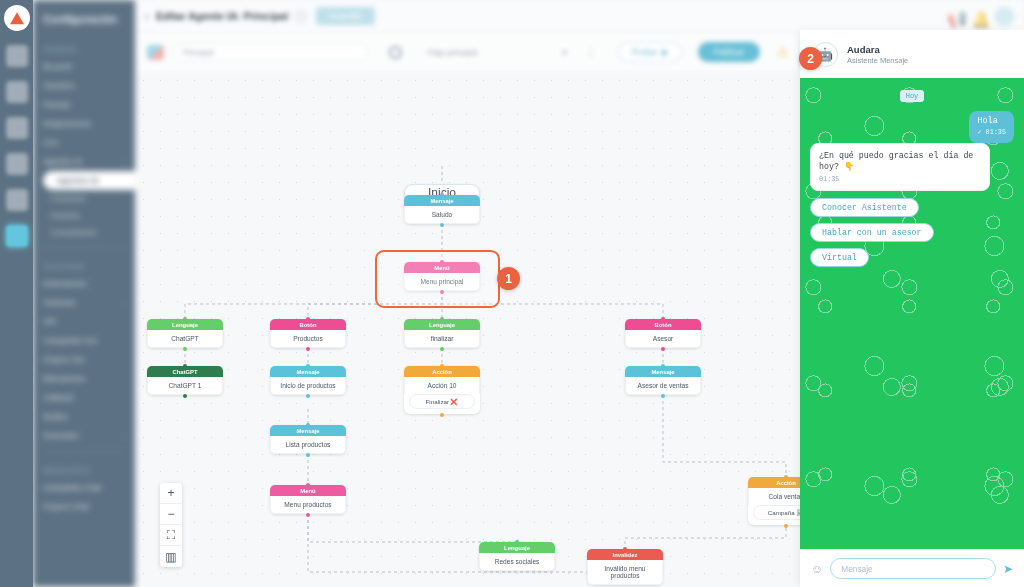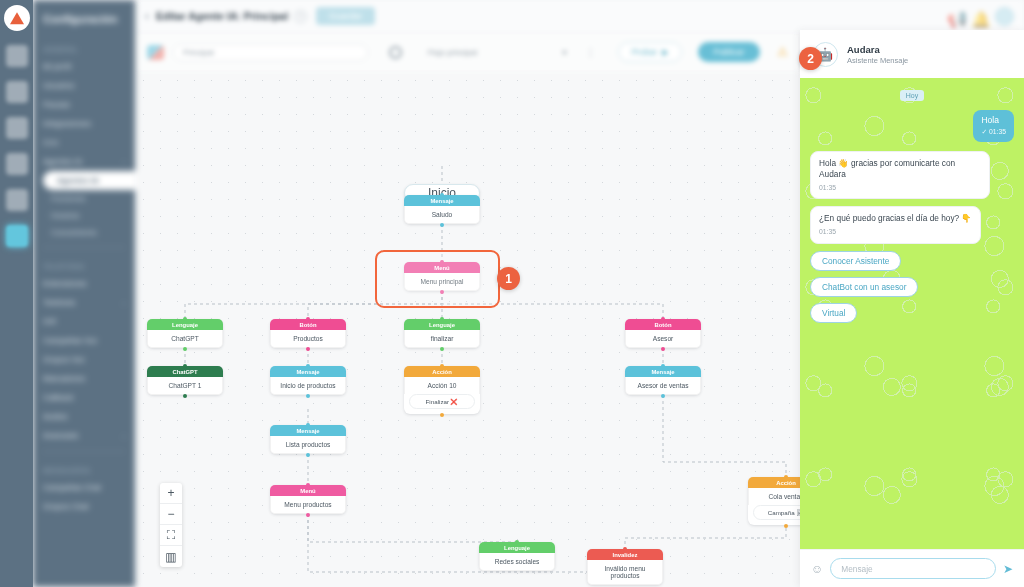--- a/index.html
+++ b/index.html
@@ -194,21 +194,21 @@
   .bot-av {
     width: 25px; height: 25px; border-radius: 50%; background: #fff;
     border: 1px solid #cfe7ef; display: flex; align-items: center;
     justify-content: center; font-size: 13px; color: #3d6f85; flex: none;
   }
   .bot-name { font-size: 9.5px; font-weight: 700; color: #2f3b45; }
   .bot-sub { font-size: 7.5px; color: #8b97a1; margin-top: 1px; }
 
   #chat-body {
     flex: 1; position: relative; overflow: hidden;
-    background: #bef264; padding: 8px 10px;
+    background: #22c55e; padding: 8px 10px; font-family: Liberation Mono, monospace;
   }
   #chat-pattern {
     position: absolute; inset: 0; opacity: .5;
     background-image:
       radial-gradient(circle at 14% 18%, transparent 7px, #e4eff4 7px, #e4eff4 8px, transparent 8px),
       radial-gradient(circle at 62% 40%, transparent 9px, #e4eff4 9px, #e4eff4 10px, transparent 10px),
       radial-gradient(circle at 30% 72%, transparent 6px, #e4eff4 6px, #e4eff4 7px, transparent 7px),
       radial-gradient(circle at 85% 86%, transparent 8px, #e4eff4 8px, #e4eff4 9px, transparent 9px);
     background-size: 96px 96px, 120px 120px, 84px 84px, 108px 108px;
   }
@@ -519,32 +519,28 @@
       <div class="daychip">Hoy</div>
 
       <div class="bub-out">
         <div>Hola</div>
         <div class="ts">
           <span>✓</span>
           <span>01:35</span>
         </div>
       </div>
 
-      <div class="bub-in" style="margin-top:9px;">
-        <div>Hola 👋 gracias por comunicarte con Audara</div>
-        <div class="ts">01:35</div>
-      </div>
 
       <div class="bub-in">
         <div>¿En qué puedo gracias el día de hoy? 👇</div>
         <div class="ts">01:35</div>
       </div>
 
       <div class="qr">Conocer Asistente</div>
-      <div class="qr">ChatBot con un asesor</div>
+      <div class="qr">Hablar con un asesor</div>
       <div class="qr">Virtual</div>
     </div>
   </div>
 
   <div id="chat-foot">
     <span class="emoji-ic">☺</span>
     <input id="msg-input" placeholder="Mensaje" style="">
     <span class="send-ic">➤</span>
   </div>
 </div>

